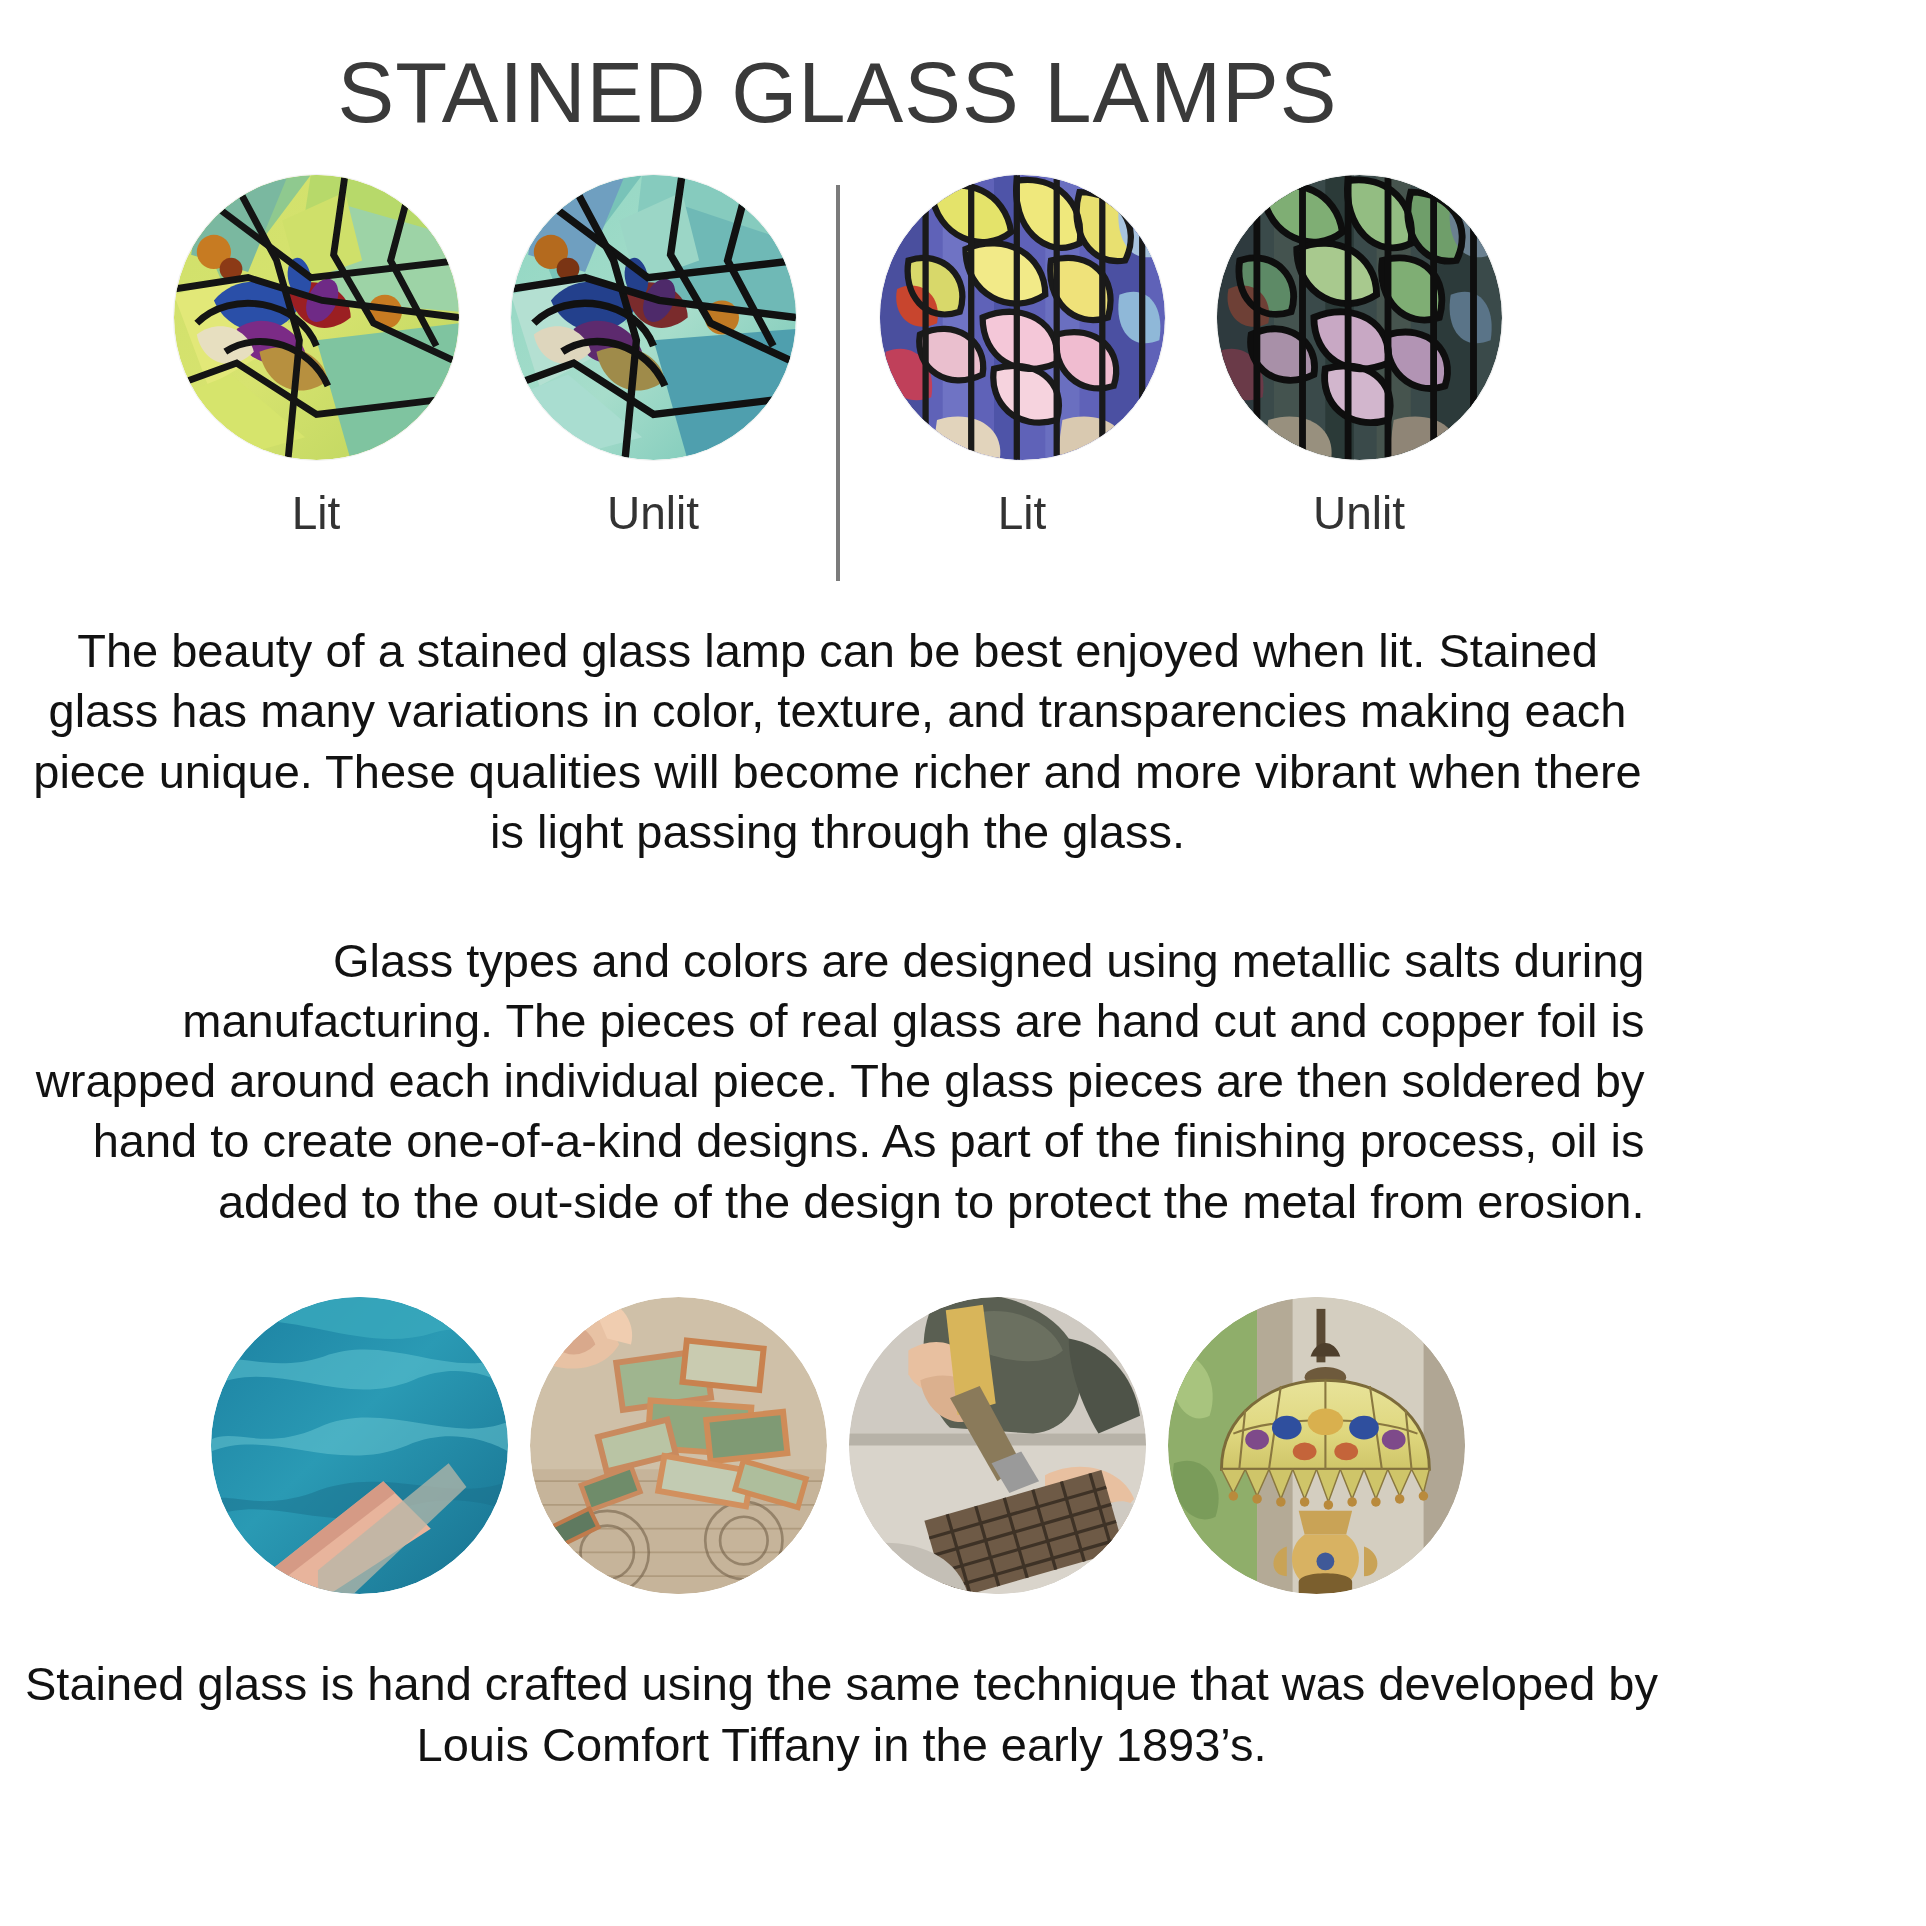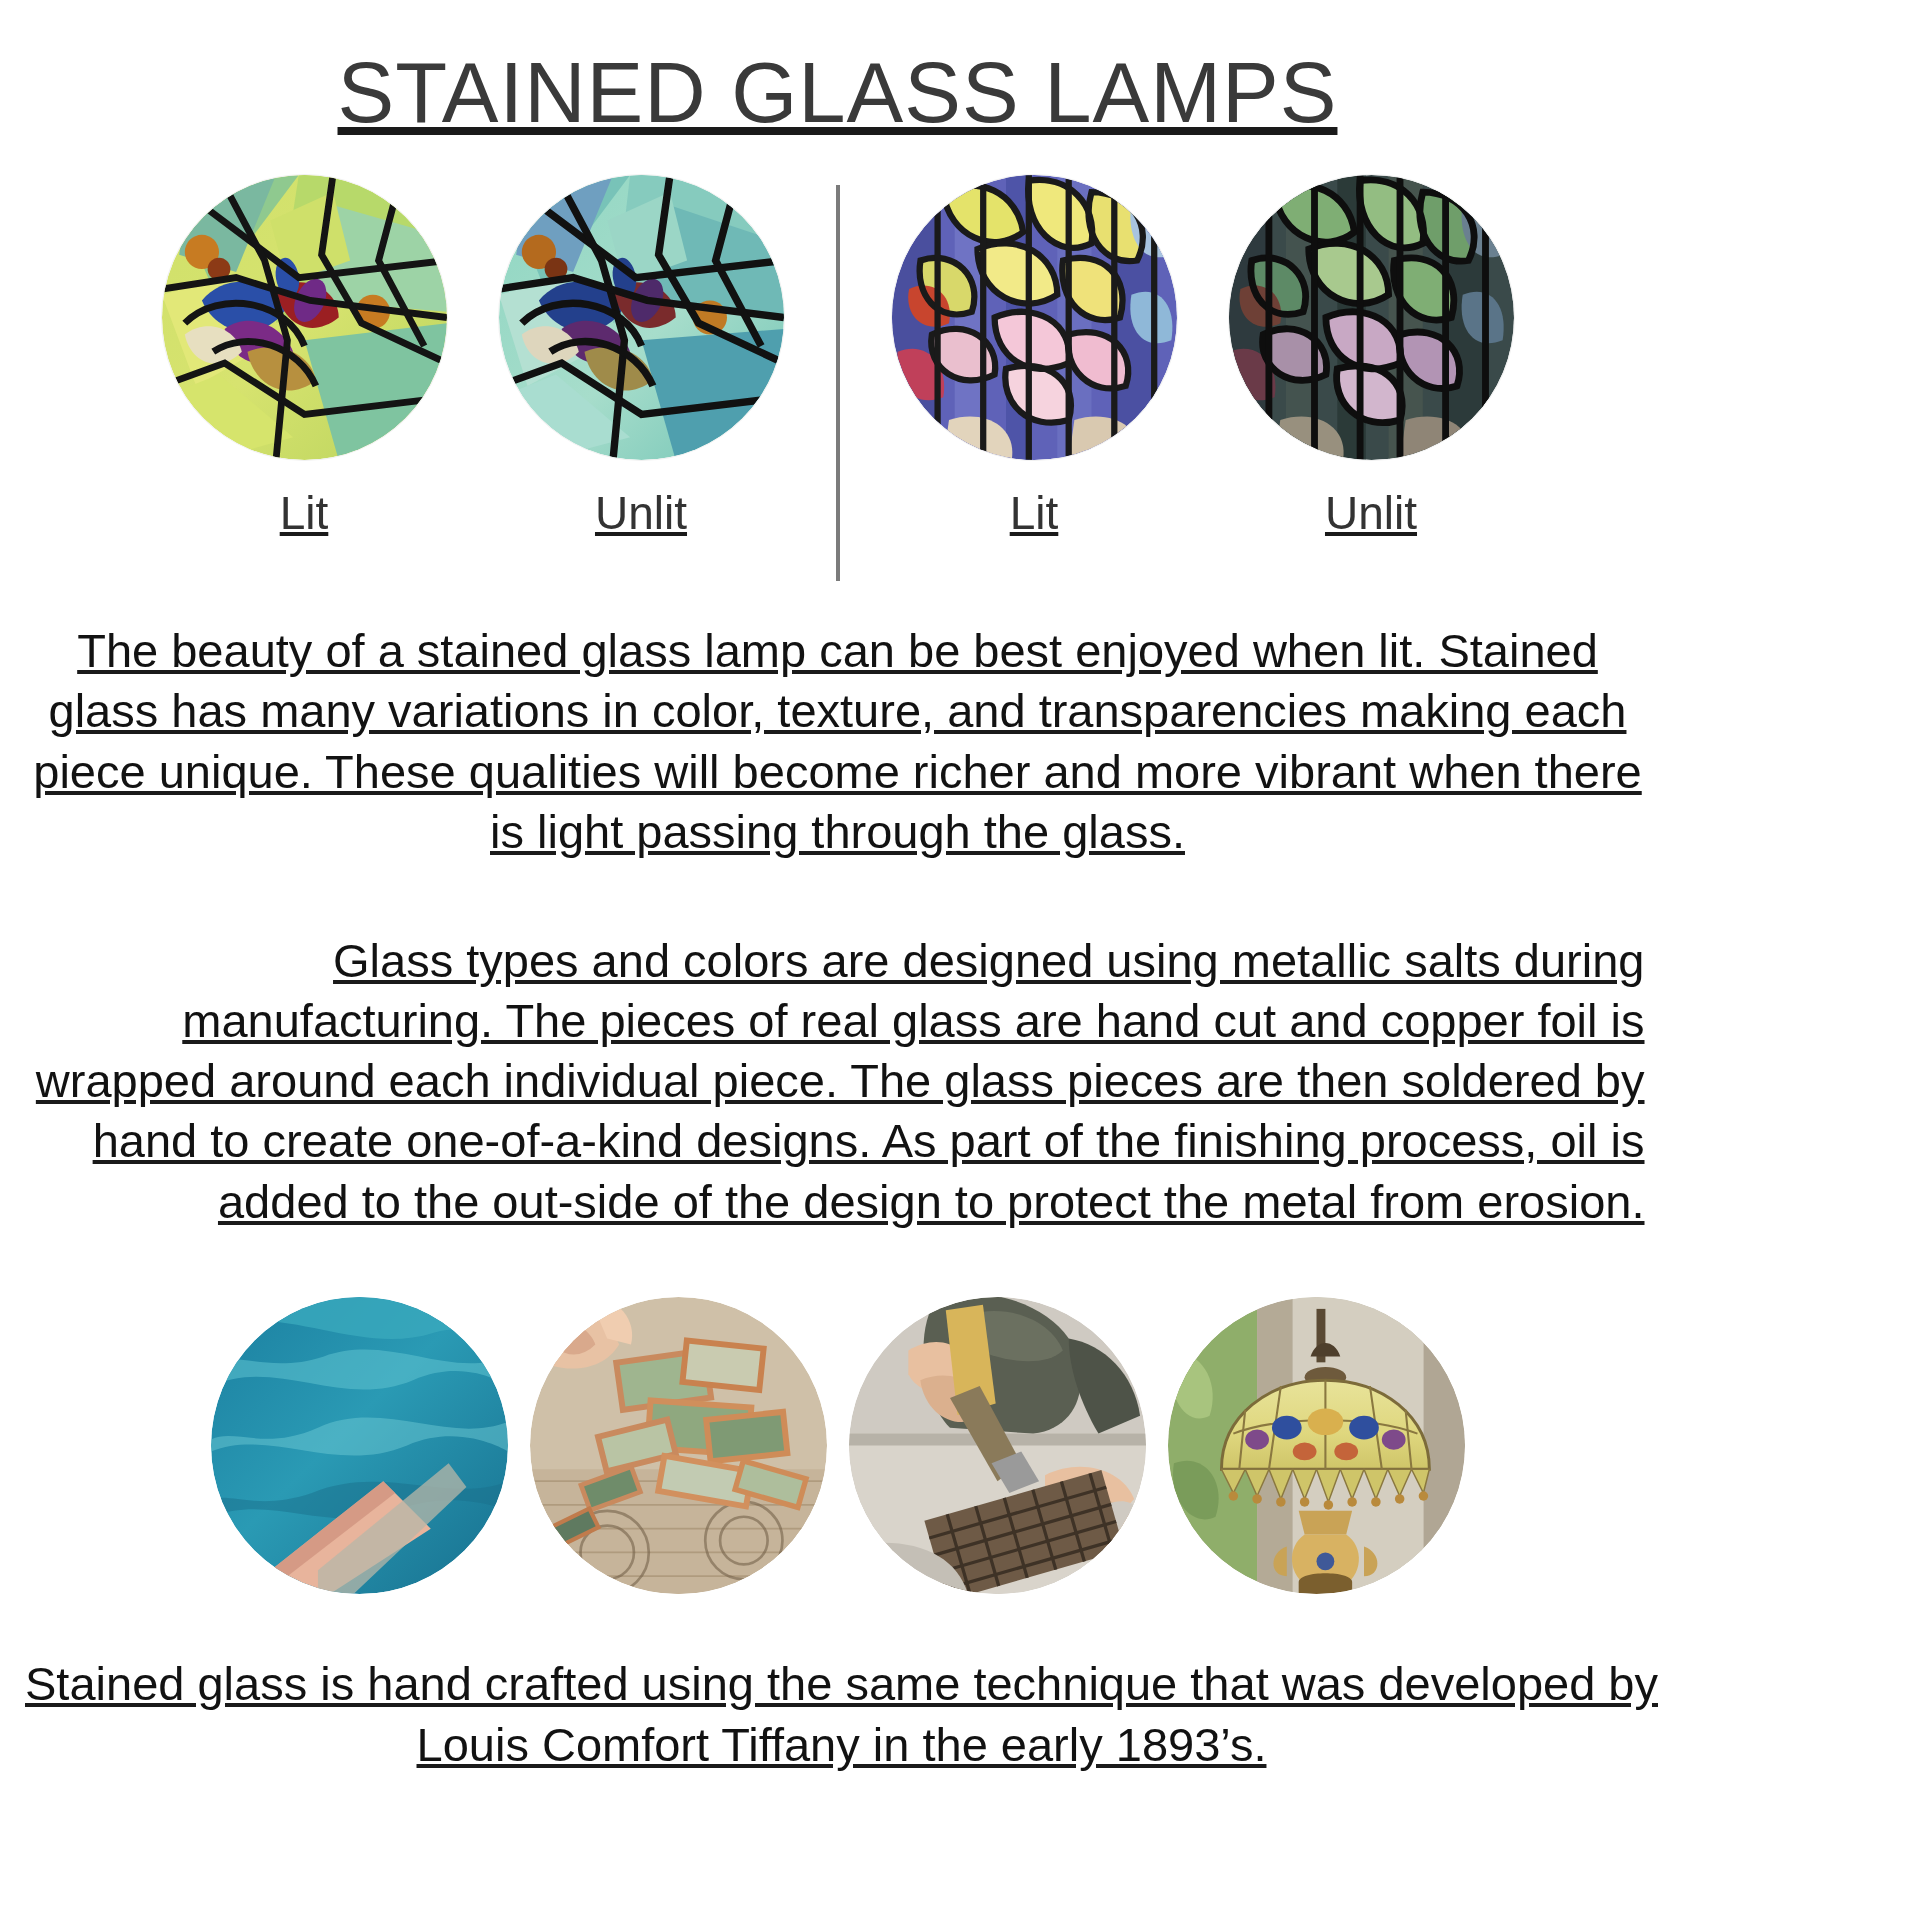--- a/index.html
+++ b/index.html
@@ -12,39 +12,38 @@
     height: 1927px;
     font-family: "Liberation Sans", sans-serif;
     color: #1a1a1a;
     overflow: hidden;
   }
   .page {
     position: relative;
     width: 1675px;
     height: 1927px;
     background: #fff;
-    text-decoration: underline;
   }
   .title {
     text-align: center;
     font-size: 85px;
     font-weight: 400;
     color: #3a3a3a;
     letter-spacing: 1px;
     padding-top: 48px;
     line-height: 1.05;
   }
 
   
   .compare-row {
     position: relative;
     display: flex;
     justify-content: center;
     align-items: flex-start;
-    gap: 12px;
+    gap: 0px;
     margin-top: 38px;
   }
   .compare-group {
     display: flex;
     gap: 40px;
     padding: 0 34px;
   }
   .divider {
     width: 4px;
     background: #7b7b7b;

